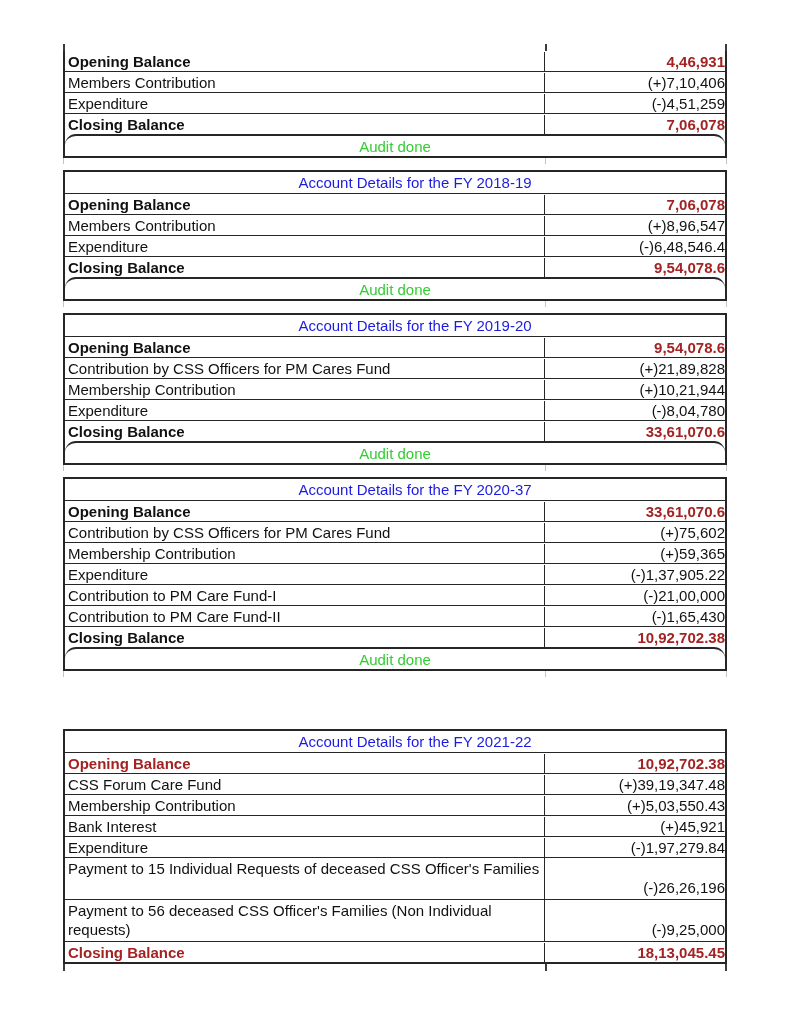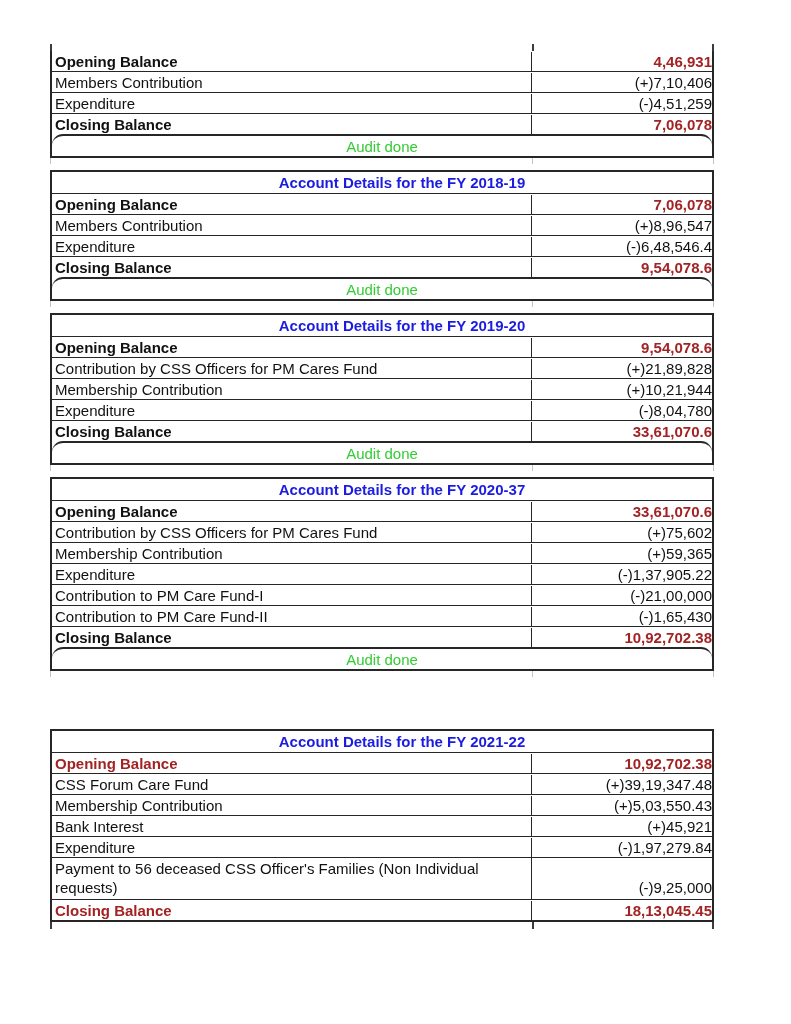--- a/index.html
+++ b/index.html
@@ -10,39 +10,39 @@
     --bdr:#262626;
     --bdr-light:#c4c4c4;
     --col1:480px;
   }
   html,body{margin:0;padding:0;}
   body{
     width:791px;height:1024px;background:#ffffff;overflow:hidden;
     font-family:"Liberation Sans", sans-serif;color:var(--ink);
   }
   .sheet{
-    position:absolute;left:50px;top:44px;width:664px;
+    position:absolute;left:63px;top:44px;width:664px;
     font-size:15px;line-height:19px;
   }
   
   .stub{position:relative;height:7px;}
   .stub .v{position:absolute;width:2px;background:#3c3c3c;top:0;bottom:0;}
   .stub .v1{left:0}.stub .v2{left:482px}.stub .v3{right:0}
   
   .gap{position:relative;}
   .gap-s{height:12px}.gap-l{height:58px}
   .gap .v{position:absolute;top:0;height:6px;width:1px;background:var(--bdr-light);}
   .gap .v1{left:0}.gap .v2{left:482px}.gap .v3{right:0}
   
   .tbl{border:2px solid var(--bdr);background:#fff;}
   .tbl.no-top{border-top:none;}
   .tbl > * + *{border-top:1px solid var(--bdr);}
   .title-row{
     height:21px;display:flex;align-items:center;justify-content:center;
-    color:var(--blue);font-weight:bold;padding-left:40px;
+    color:var(--blue);font-weight:normal;padding-left:40px;
   }
   .row{display:flex;align-items:center;height:20px;overflow:hidden;}
   .row.tall{height:41px;align-items:stretch;}
   .cell-label{
     width:var(--col1);box-sizing:border-box;flex:0 0 var(--col1);
     border-right:1px solid var(--bdr);
     padding:0 4px 0 3px;white-space:nowrap;overflow:hidden;
   }
   .row.tall .cell-label{white-space:normal;padding-top:1px;}
   .cell-value{
@@ -208,20 +208,24 @@
       </div>
       <div class="row k-item">
         <div class="cell-label">Bank Interest</div>
         <div class="cell-value">(+)45,921</div>
       </div>
       <div class="row k-item">
         <div class="cell-label">Expenditure</div>
         <div class="cell-value">(-)1,97,279.84</div>
       </div>
       <div class="row k-item tall">
+        <div class="cell-label">Payment to 15 Individual Requests of deceased CSS Officer's Families</div>
+        <div class="cell-value">(-)26,26,196</div>
+      </div>
+      <div class="row k-item tall">
         <div class="cell-label">Payment to 56 deceased CSS Officer's Families (Non Individual requests)</div>
         <div class="cell-value">(-)9,25,000</div>
       </div>
       <div class="row k-balance-red">
         <div class="cell-label">Closing Balance</div>
         <div class="cell-value">18,13,045.45</div>
       </div>
     </section>
 
   <div class="stub">

